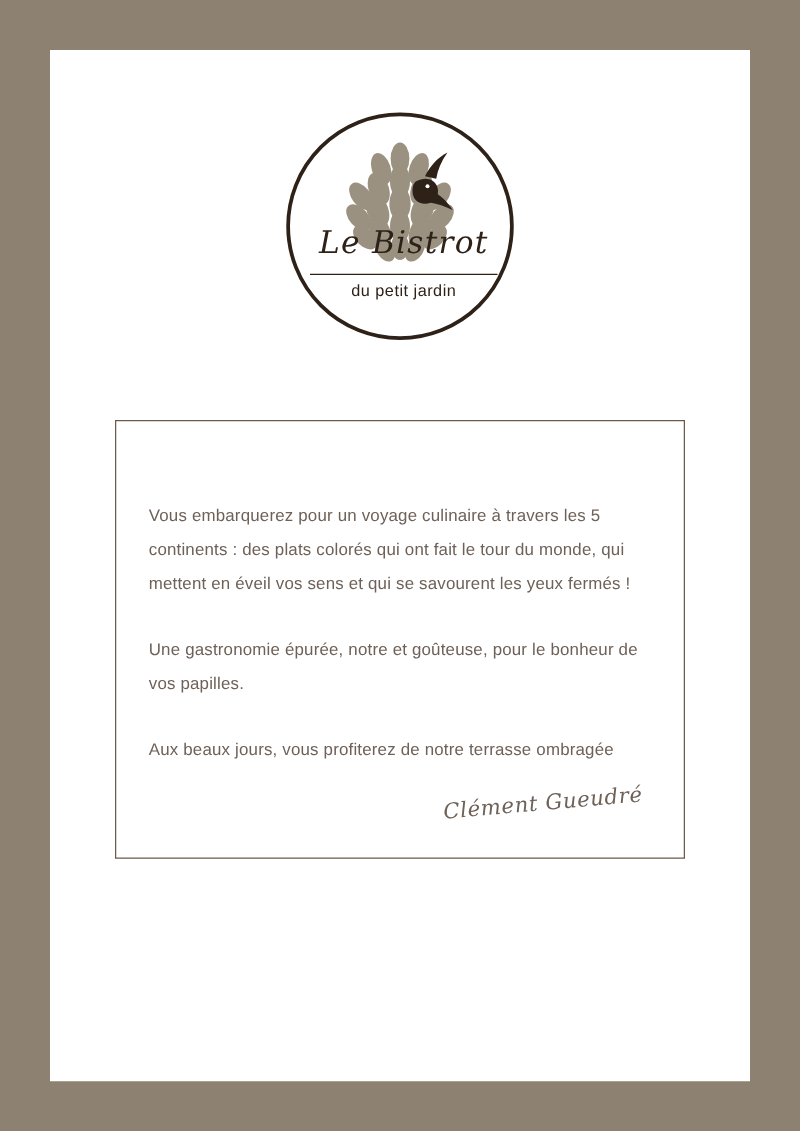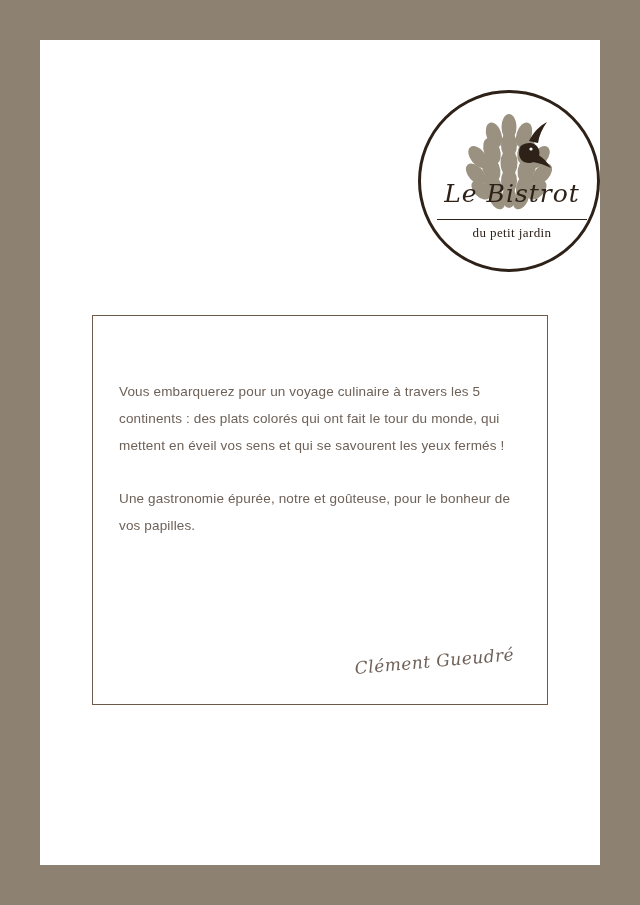--- a/index.html
+++ b/index.html
@@ -22,21 +22,21 @@
     background: #ffffff;
   }
 
   
   .logo-block {
     position: absolute;
     left: 0;
     top: 50px;
     width: 560px;
     display: flex;
-    justify-content: flex-end;
+    justify-content: center;
   }
   .logo-circle {
     position: relative;
     width: 182px;
     height: 182px;
     border-radius: 50%;
     border: 3px solid #2e2118;
     box-sizing: border-box;
   }
   .logo-svg {
@@ -63,33 +63,33 @@
     width: 150px;
     height: 1px;
     background: #2e2118;
   }
   .logo-sub {
     position: absolute;
     left: 0;
     top: 132px;
     width: 182px;
     text-align: center;
-    font-family: Liberation Serif, serif;
+    font-family: Liberation Sans, sans-serif;
     font-size: 13px;
     color: #2e2118;
     letter-spacing: 0.4px;
   }
 
   
   .text-card {
     position: absolute;
     left: 52px;
-    top: 275px;
+    top: 296px;
     width: 456px;
-    height: 390px;
+    height: 351px;
     border: 1px solid #6b5a4a;
     box-sizing: border-box;
   }
   .card-inner {
     position: absolute;
     left: 26px;
     top: 62px;
     width: 404px;
   }
   .para {
@@ -168,19 +168,20 @@
       <div class="logo-name">Le Bistrot</div>
       <div class="logo-rule"></div>
       <div class="logo-sub">du petit jardin</div>
     </div>
   </div>
 
   <div class="text-card">
     <div class="card-inner">
       <p class="para">Vous embarquerez pour un voyage culinaire à travers les 5 continents : des plats colorés qui ont fait le tour du monde, qui mettent en éveil vos sens et qui se savourent les yeux fermés !</p>
       <p class="para">Une gastronomie épurée, notre et goûteuse, pour le bonheur de vos papilles.</p>
+      <p class="para">Aux beaux jours, vous profiterez de notre terrasse ombragée</p>
     </div>
     <div class="signature">
       <span class="signature-text">Clément Gueudré</span>
     </div>
   </div>
 
 </div>
 
 </body></html>

